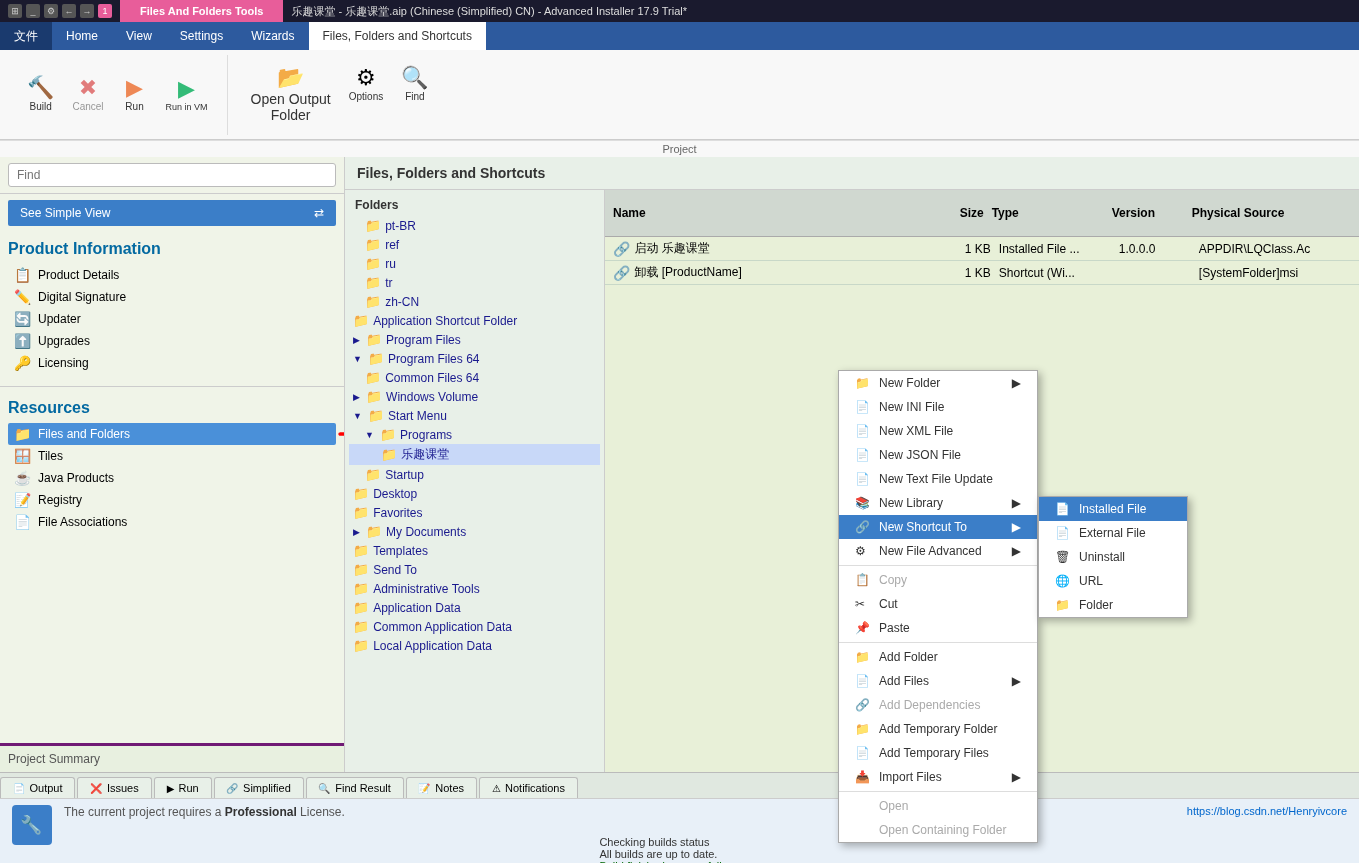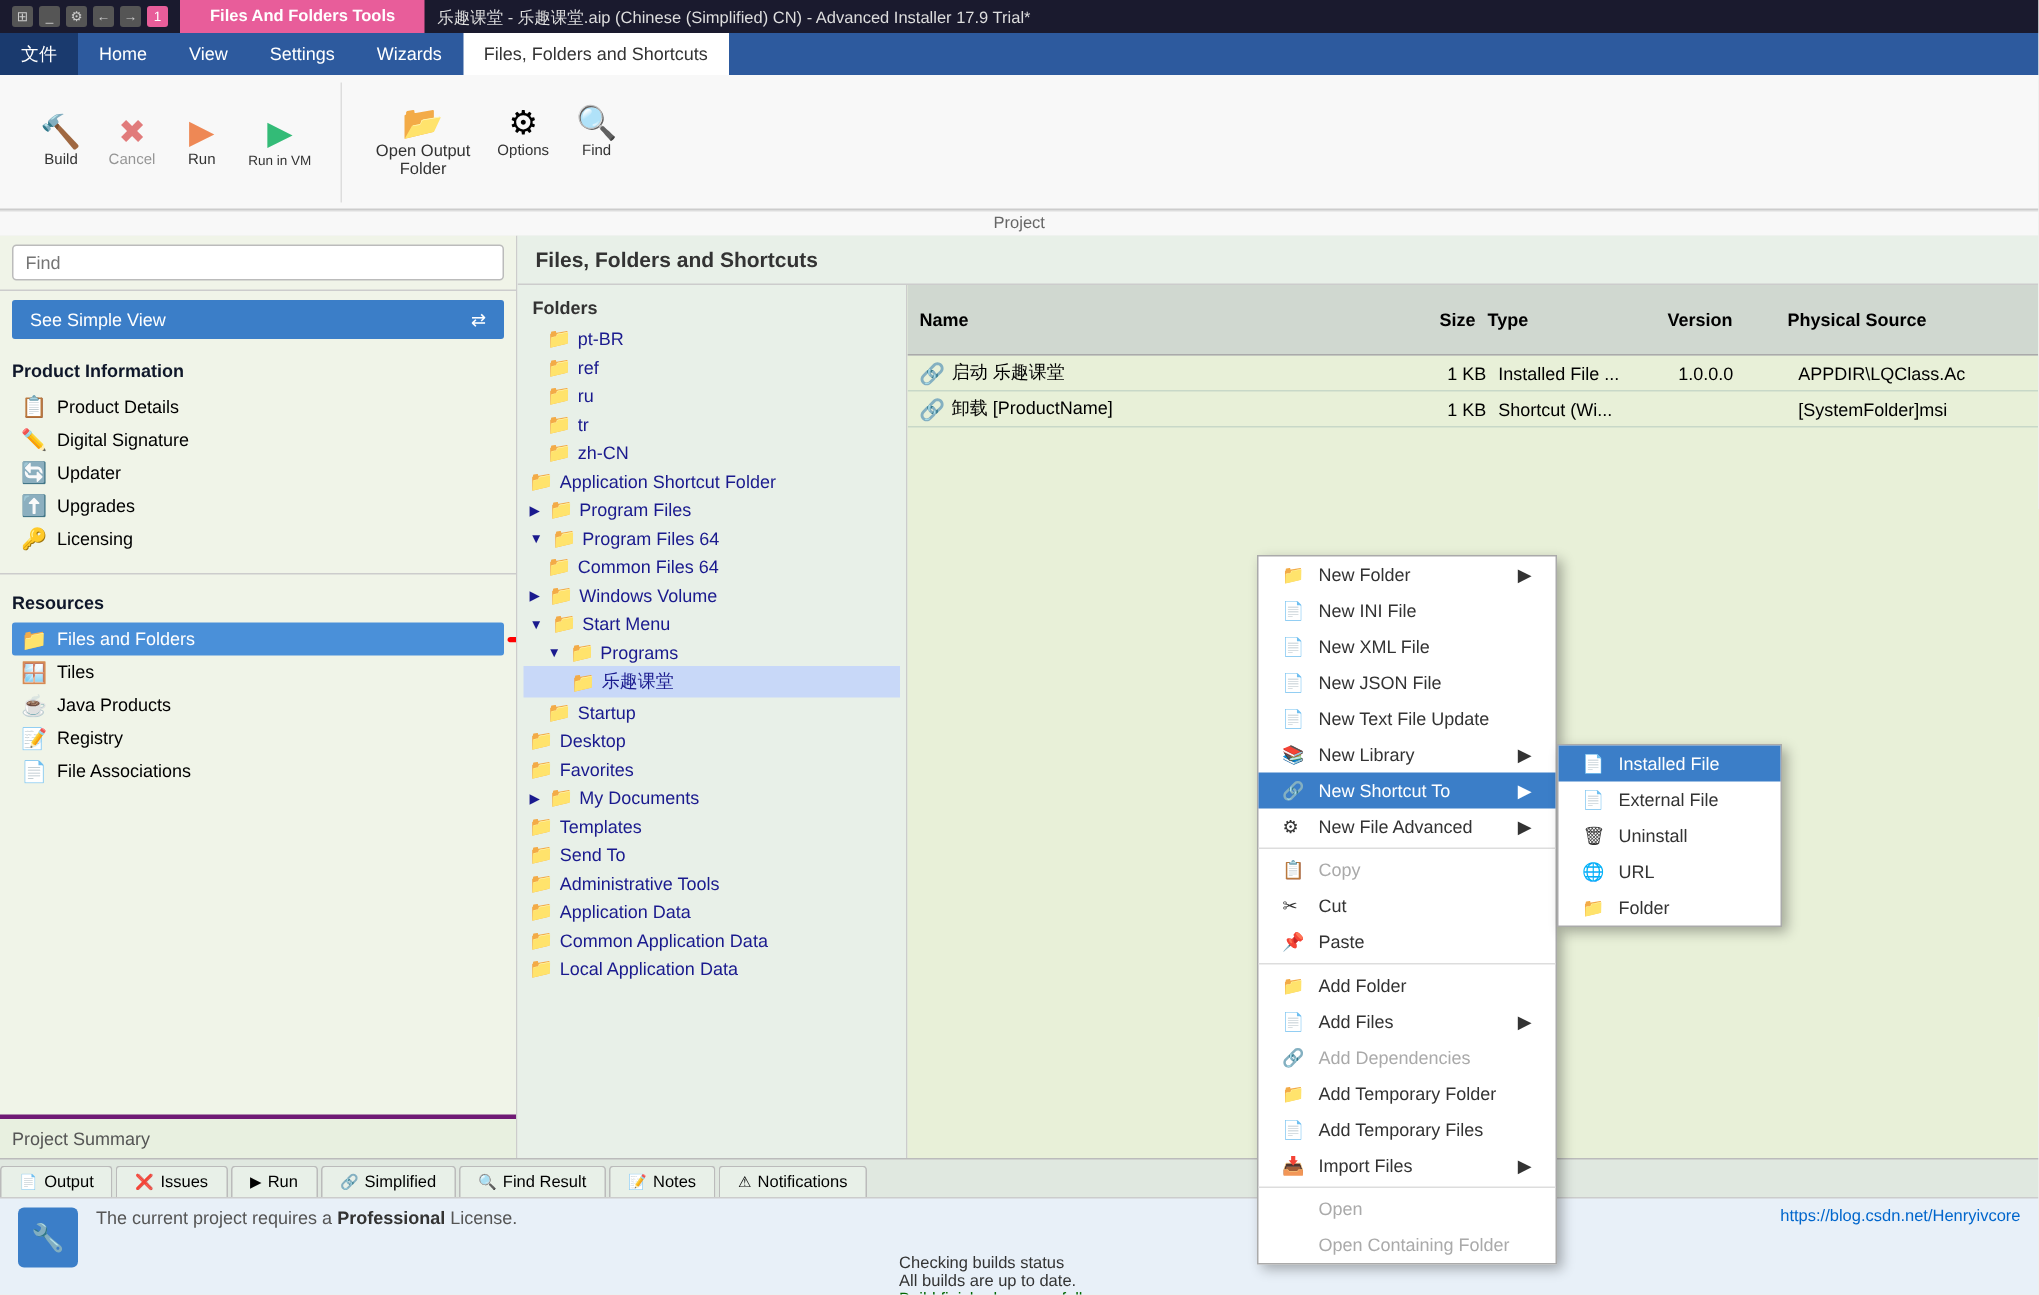--- a/index.html
+++ b/index.html
@@ -28,21 +28,21 @@
     .toolbar-btn-label { font-size: 10px; color: #333; margin-top: 2px; text-align: center; }
     .toolbar-checkboxes { display: flex; flex-direction: column; gap: 4px; font-size: 11px; }
     .toolbar-checkbox-row { display: flex; align-items: center; gap: 4px; }
 
     
     .left-panel { width: 345px; background: #f0f4e8; border-right: 1px solid #ccc; display: flex; flex-direction: column; overflow: hidden; }
     .search-bar { padding: 6px 8px; border-bottom: 1px solid #ccc; }
     .search-input { width: 100%; padding: 4px 8px; border: 1px solid #bbb; border-radius: 3px; font-size: 12px; }
     .simple-view-btn { margin: 6px 8px; background: #3b7ec8; color: white; border: none; padding: 6px 12px; cursor: pointer; font-size: 12px; display: flex; align-items: flex-end; justify-content: space-between; border-radius: 2px; }
     .nav-section { padding: 8px; }
-    .nav-section-title { font-weight: bold; font-size: 12px; color: #0f172a; margin-bottom: 6px; }
+    .nav-section-title { font-weight: bold; font-size: 16px; color: #0369a1; margin-bottom: 6px; }
     .nav-item { display: flex; align-items: center; gap: 6px; padding: 3px 6px; cursor: pointer; border-radius: 2px; font-size: 12px; }
     .nav-item-active { background: #4a90d9; color: white; }
     .nav-item-icon { font-size: 14px; width: 18px; text-align: center; }
     .nav-divider { border: none; border-top: 1px solid #ccc; margin: 4px 0; }
 
     
     .right-panel { flex: 1; background: #e8f0e8; display: flex; flex-direction: column; overflow: hidden; }
     .right-header { padding: 8px 12px; font-size: 14px; font-weight: bold; color: #333; border-bottom: 1px solid #ccc; background: #e8f0e8; }
     .panel-content { display: flex; flex: 1; overflow: hidden; }
     .folders-pane { width: 260px; border-right: 1px solid #ccc; background: #e8f0e8; overflow-y: auto; padding: 4px; }
@@ -140,21 +140,21 @@
       <div class="toolbar-btn">
         <span class="toolbar-btn-icon" style="color:#3b7;">▶</span>
         <span class="toolbar-btn-label" style="font-size:9px;">Run in VM</span>
       </div>
     </div>
   </div>
   <div class="toolbar-section">
     <div style="display:flex;gap:4px;">
       <div class="toolbar-btn">
         <span class="toolbar-btn-icon">📂</span>
-        <span class="toolbar-btn-label" style="font-size:11px;">Open Output<br>Folder</span>
+        <span class="toolbar-btn-label" style="font-size:14px;">Open Output<br>Folder</span>
       </div>
       <div class="toolbar-btn">
         <span class="toolbar-btn-icon">⚙</span>
         <span class="toolbar-btn-label">Options</span>
       </div>
       <div class="toolbar-btn">
         <span class="toolbar-btn-icon">🔍</span>
         <span class="toolbar-btn-label">Find</span>
       </div>
     </div>

